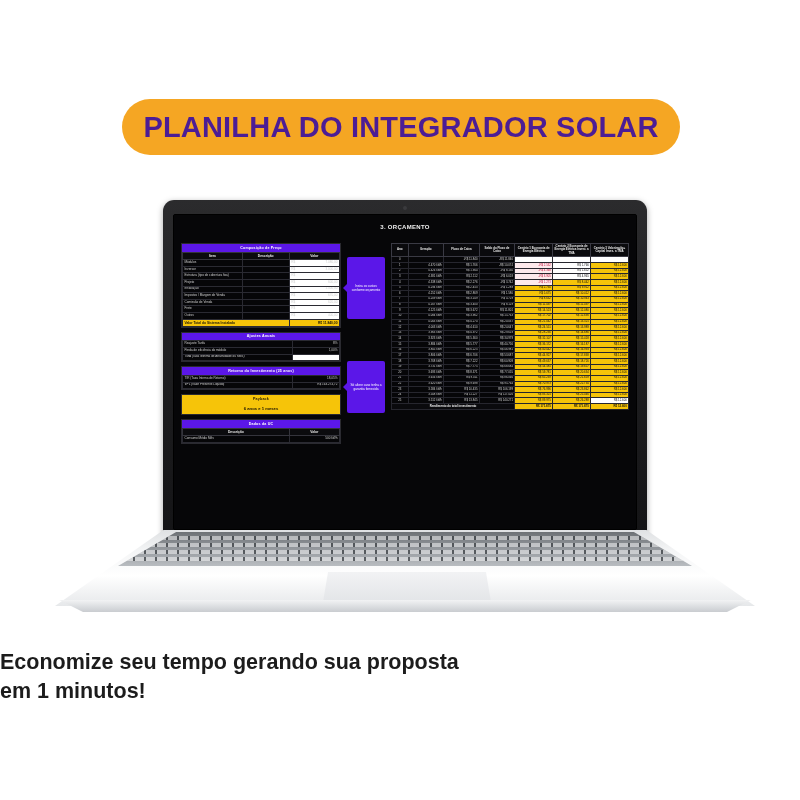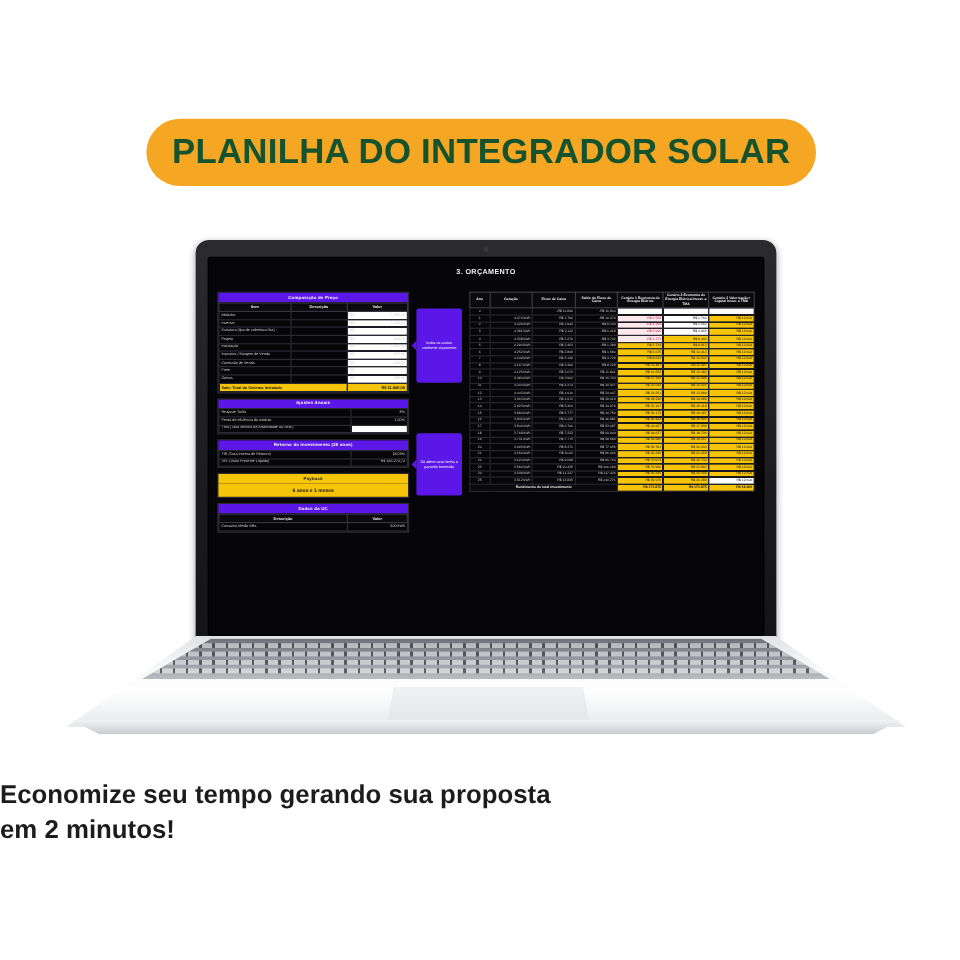--- a/index.html
+++ b/index.html
@@ -14,21 +14,21 @@
   
   .banner {
     position: absolute; left: 122px; top: 99px;
     width: 558px; height: 56px;
     background: #F5A623;
     border-radius: 28px;
     display: flex; align-items: center; justify-content: center;
   }
   .banner-text {
     font-size: 29px; font-weight: bold; letter-spacing: .2px;
-    color: #14532d; white-space: nowrap;
+    color: #4c1d95; white-space: nowrap;
   }
 
   
   .laptop { position: absolute; left: 55px; top: 200px; width: 700px; height: 430px; }
 
   .lid {
     position: absolute; left: 108px; top: 0px; width: 484px; height: 340px;
     background: linear-gradient(180deg,#2b2b2d 0%, #1c1c1e 60%, #141416 100%);
     border-radius: 11px 11px 4px 4px;
     box-shadow: 0 2px 6px rgba(0,0,0,.35);
@@ -597,16 +597,16 @@
         <div class="kbd-row" style="top:18px"></div>
         <div class="kbd-row" style="top:25px"></div>
       </div>
     </div>
     <div class="trackpad"></div>
     <div class="deck-edge"></div>
   </div>
 
   <div class="caption">
     <div>Economize seu tempo gerando sua proposta</div>
-    <div>em 2 minutos!</div>
+    <div>em 1 minutos!</div>
   </div>
 
 </div>
 
 </body></html>

